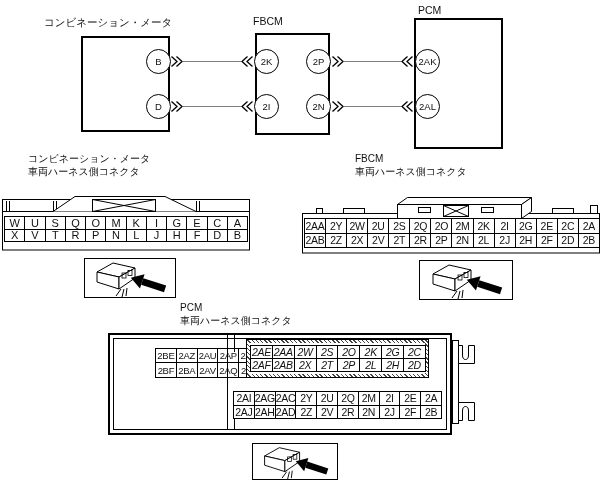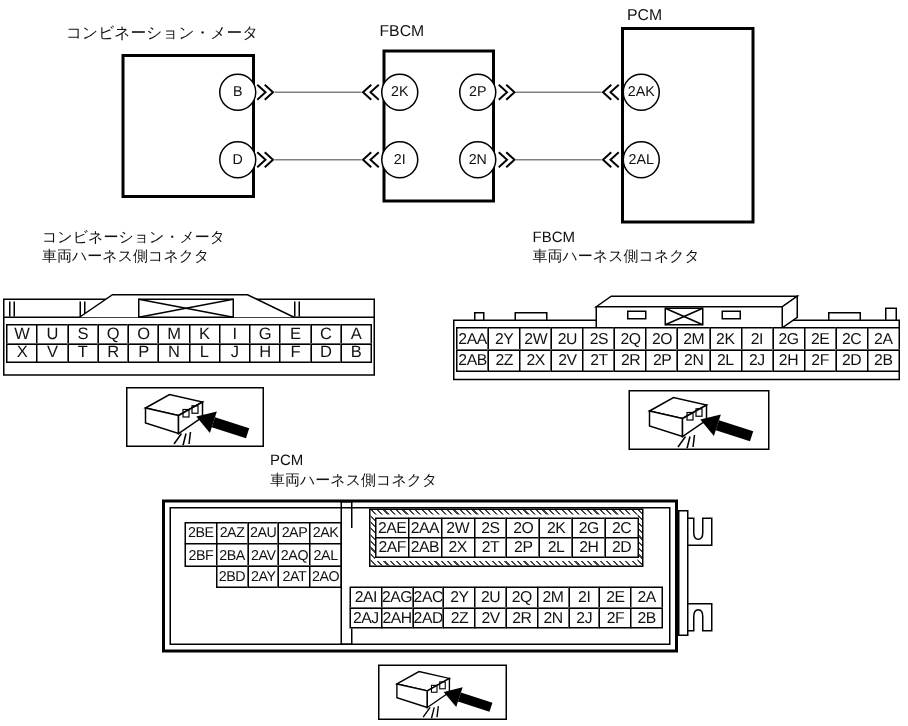--- a/index.html
+++ b/index.html
@@ -25,21 +25,21 @@
   .crow { display:flex; }
   .crow + .crow { margin-top:-1px; }
   .cell {
     box-sizing:border-box; flex:0 0 auto; border:1px solid #000; background:#fff;
     display:flex; align-items:center; justify-content:center; letter-spacing:-0.3px;
   }
   .cell + .cell { margin-left:-1px; }
   .cell.blank { border-color:transparent; background:transparent; }
   .m-cells  { --cw:21.25px; --ch:13.5px; font-size:11px; }
   .f-cells  { --cw:22.07px; --ch:15.5px; font-size:10.5px; }
-  .pl-cells { --cw:21.8px;  --ch:15.4px; font-size:9.5px; }
+  .pl-cells { --cw:21.8px;  --ch:15.4px; font-size:9.5px;margin-left:32px; }
   .pt-cells { --cw:22.87px; --ch:14px;   font-size:10.5px; }
   .pb-cells { --cw:21.8px;  --ch:14.5px; font-size:10.5px; }
   .cell { width:var(--cw); height:var(--ch); }
   .hatch {
     position:absolute; border:1px solid #000; box-sizing:border-box;
     background:repeating-linear-gradient(45deg,#fff 0 2px,#444 2px 3px);
   }
   .hatch .inner-white { position:absolute; inset:3px; background:#fff; }
   .hline,.vline { position:absolute; background:#000; }
   .hline { height:1px; } .vline { width:1px; }
@@ -257,39 +257,32 @@
         <div class="cell">2AP</div>
         <div class="cell">2AK</div>
       </div>
       <div class="crow">
         <div class="cell">2BF</div>
         <div class="cell">2BA</div>
         <div class="cell">2AV</div>
         <div class="cell">2AQ</div>
         <div class="cell">2AL</div>
       </div>
-      <div class="crow">
-        <div class="cell blank"></div>
-        <div class="cell">2BD</div>
-        <div class="cell">2AY</div>
-        <div class="cell">2AT</div>
-        <div class="cell">2AO</div>
-      </div>
     </div>
 
   <div class="vline" style="left:227px; top:334px; height:96px;"></div>
   <div class="hline" style="left:227px; top:334px; width:8px;"></div>
   <div class="vline" style="left:234px; top:334px; height:18px;"></div>
   <div class="hline" style="left:227px; top:429px; width:8px;"></div>
   <div class="vline" style="left:234px; top:412px; height:18px;"></div>
 
   <div class="hatch" style="left:246px; top:339px; width:183px; height:39px;">
     <div class="inner-white"></div>
   </div>
-  <div class="cells pt-cells" style="left:250px; top:345px; position:absolute;">
+  <div class="cells pt-cells" style="left:250px; top:345px; position:absolute;font-style:italic;">
       <div class="crow">
         <div class="cell">2AE</div>
         <div class="cell">2AA</div>
         <div class="cell">2W</div>
         <div class="cell">2S</div>
         <div class="cell">2O</div>
         <div class="cell">2K</div>
         <div class="cell">2G</div>
         <div class="cell">2C</div>
       </div>

